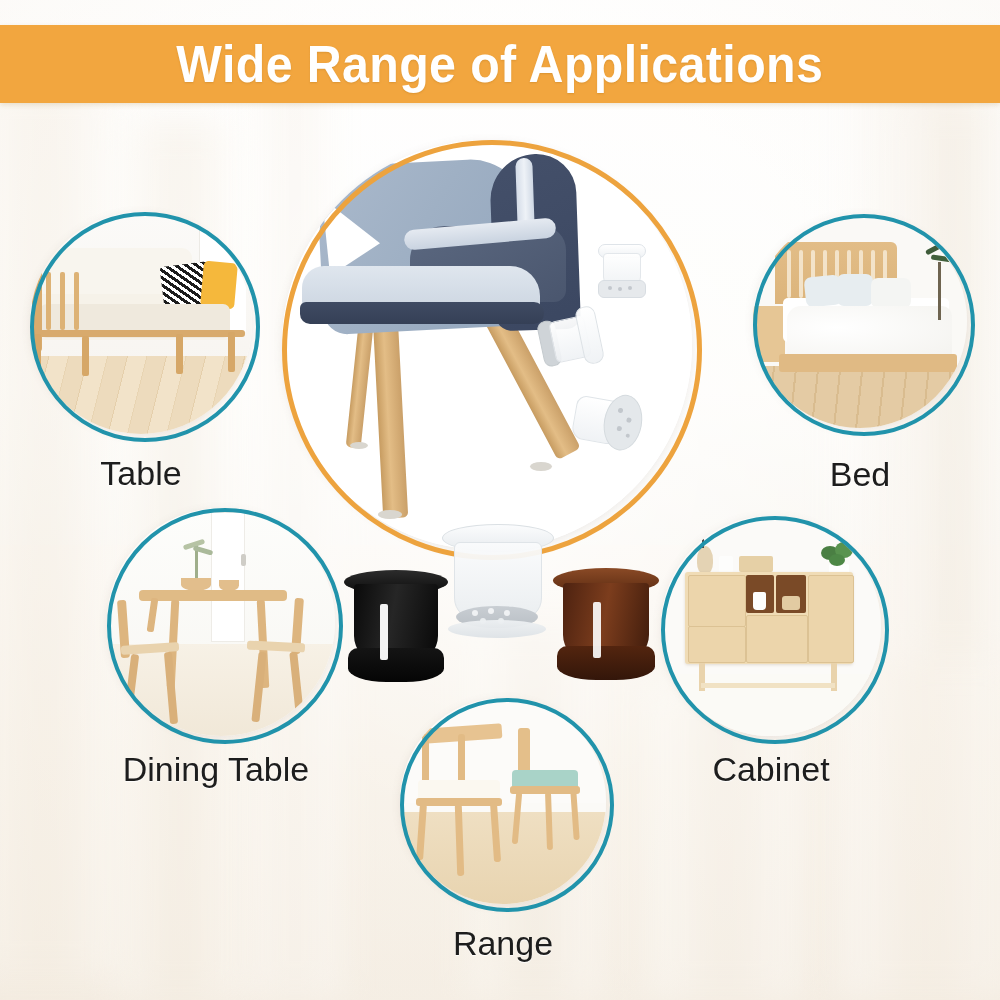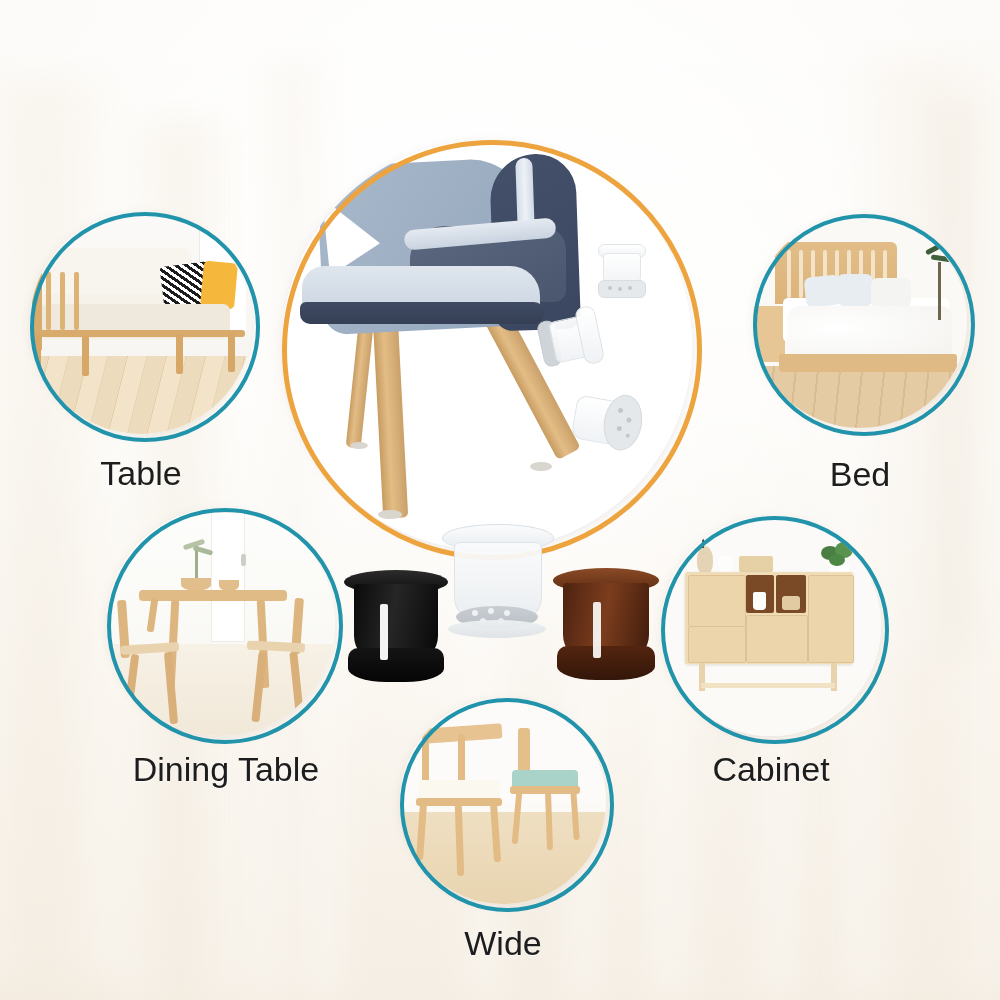--- a/index.html
+++ b/index.html
@@ -163,20 +163,23 @@
     <div class="blurband b1"></div>
     <div class="blurband b2"></div>
     <div class="blurband b3"></div>
     <div class="blurband b4"></div>
     <div class="blurband b5"></div>
     <div class="blurband b6"></div>
     <div class="blurband b7"></div>
     <div class="bg-vign"></div>
   </div>
 
+  <div class="banner" style="background: rgb(242, 166, 63);">
+    <div class="banner-title">Wide Range of Applications</div>
+  </div>
 
   <div class="callout">
     <div class="circ" style="left:30px;top:212px;width:222px;height:222px;">
       <div class="scene">
         <div class="sf-wall"></div>
         <div class="sf-win"></div>
         <div class="sf-floor"></div>
         <div class="sf-body"></div>
         <div class="sf-back"></div>
         <div class="sf-pillow"></div>
@@ -255,21 +258,21 @@
         </div>
         <div class="dt-chair" style="left:134px;top:90px;">
           <div style="position:absolute;left:52px;top:0;width:9px;height:56px;background:#ddb57f;border-radius:3px;transform:rotate(4deg);"></div>
           <div style="position:absolute;left:6px;top:44px;width:58px;height:9px;background:#e9d3ae;border-radius:3px;transform:rotate(3deg);"></div>
           <div style="position:absolute;left:14px;top:54px;width:8px;height:70px;background:#d9b07a;border-radius:3px;transform:rotate(6deg);"></div>
           <div style="position:absolute;left:52px;top:54px;width:8px;height:72px;background:#d9b07a;border-radius:3px;transform:rotate(-6deg);"></div>
         </div>
       </div>
     </div>
     <div class="circ-ring teal-ring" style="left: 107px; top: 508px; width: 228px; height: 228px; border-color: rgb(33, 147, 171);"></div>
-    <div class="cap-label label-shadow" style="left:76px;top:752px;width:300px;">Dining Table</div>
+    <div class="cap-label label-shadow" style="left:66px;top:752px;width:300px;">Dining Table</div>
   </div>
 
   <div class="callout">
     <div class="circ" style="left:661px;top:516px;width:220px;height:220px;">
       <div class="scene">
         <div class="cb-wall"></div>
         <div class="cb-floor"></div>
         <div class="cb-vase"></div>
         <div style="position:absolute;left:41px;top:8px;width:2px;height:24px;background:#4a4a4a;"></div>
         <div class="cb-cup" style="left:58px;top:40px;width:14px;height:18px;"></div>
@@ -316,21 +319,21 @@
 
         <div class="ch-wood" style="left:118px;top:30px;width:12px;height:58px;background:#e4bf8a;"></div>
         <div class="ch-seatG" style="left:112px;top:72px;width:66px;height:20px;"></div>
         <div class="ch-wood" style="left:110px;top:88px;width:70px;height:8px;"></div>
         <div class="ch-wood" style="left:114px;top:94px;width:6px;height:52px;transform:rotate(5deg);"></div>
         <div class="ch-wood" style="left:146px;top:94px;width:6px;height:58px;transform:rotate(-2deg);"></div>
         <div class="ch-wood" style="left:172px;top:92px;width:6px;height:50px;transform:rotate(-4deg);"></div>
       </div>
     </div>
     <div class="circ-ring teal-ring" style="left: 400px; top: 698px; width: 206px; height: 206px; border-color: rgb(33, 147, 171);"></div>
-    <div class="cap-label label-shadow" style="left:403px;top:926px;width:200px;">Wide</div>
+    <div class="cap-label label-shadow" style="left:403px;top:926px;width:200px;">Range</div>
   </div>
 
   <div class="callout">
     <div class="circ" style="left:282px;top:140px;width:410px;height:410px;background:#fff;">
       <div class="scene">
         <div class="hero-bg"></div>
 
         <div class="hc-leg" style="left:70px;top:186px;width:15px;height:122px;transform:rotate(6deg);"></div>
         <div class="hc-foot" style="left:68px;top:302px;"></div>
         <div class="hc-leg" style="left:96px;top:178px;width:25px;height:200px;transform:rotate(-3deg);"></div>

